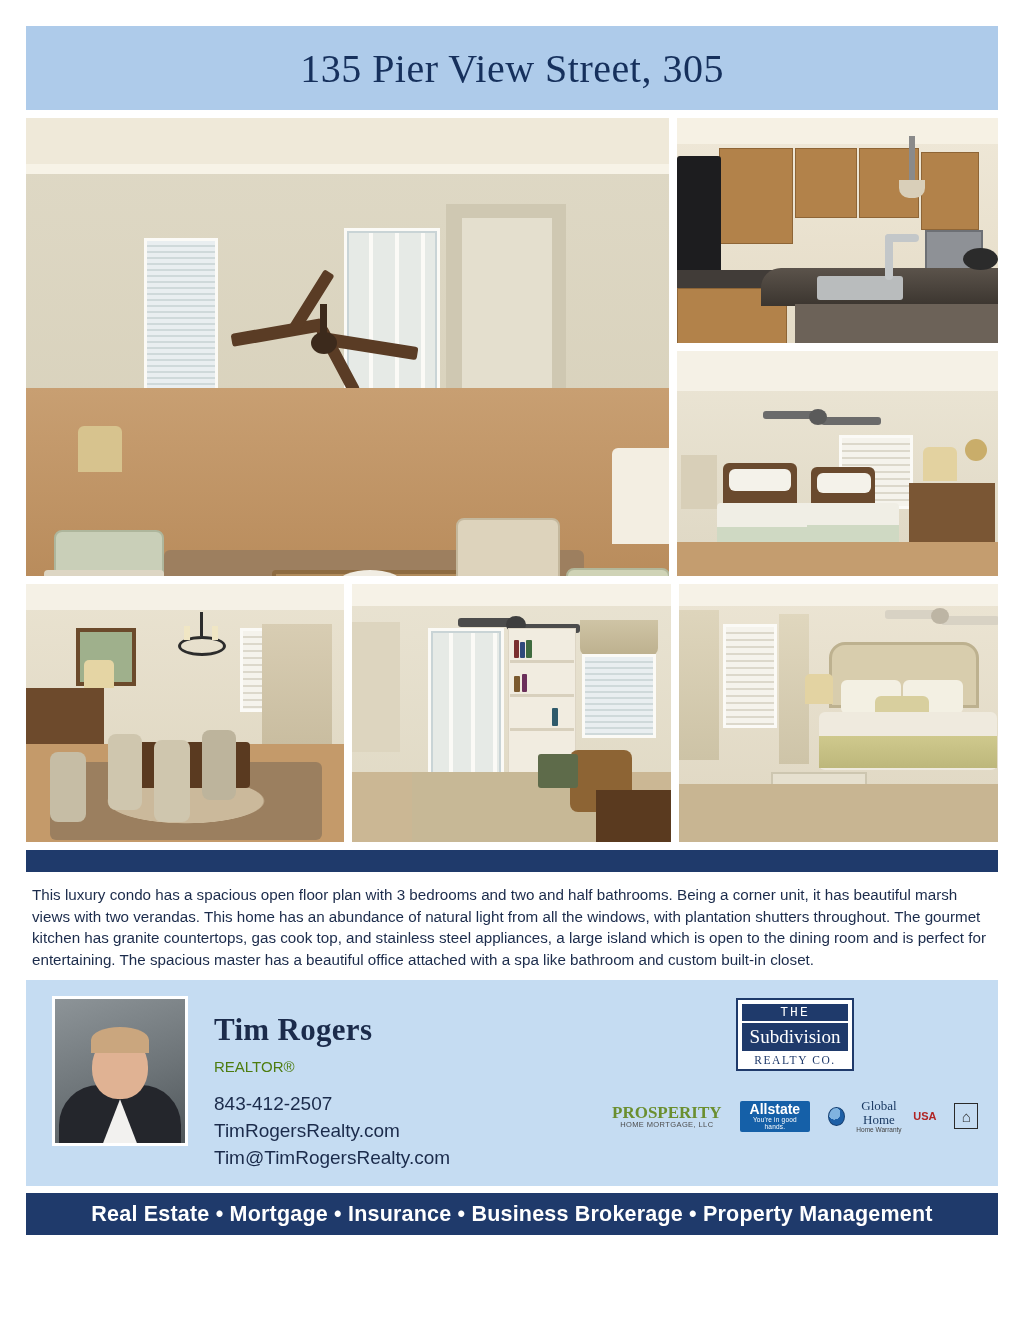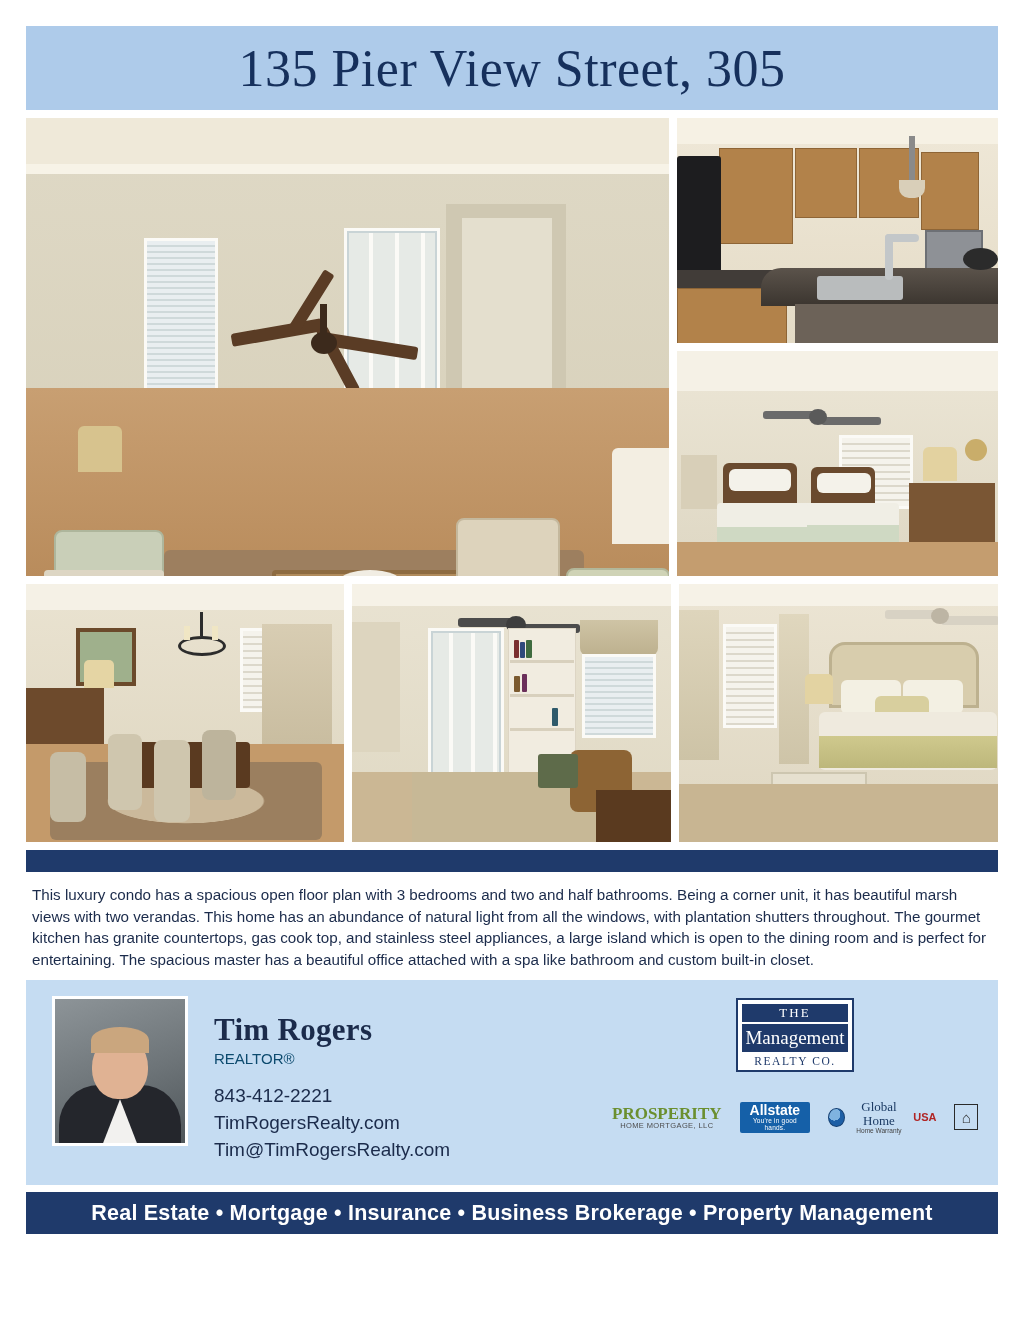--- a/index.html
+++ b/index.html
@@ -22,21 +22,21 @@
 
   
   .header {
     background: #aecbea;
     height: 84px;
     display: flex; align-items: center; justify-content: center;
     margin: 0 0 8px 0;
   }
   .header-title {
     font-family: "Liberation Serif", serif;
-    font-size: 52px;
+    font-size: 40px;
     letter-spacing: 0.5px;
     color: #16305c;
     font-weight: 400;
   }
 
   
   .photos { display: flex; flex-direction: column; gap: 8px; }
   .row-top { display: flex; gap: 8px; height: 458px; }
   .row-bottom { display: flex; gap: 8px; height: 258px; }
   .photo {
@@ -135,34 +135,34 @@
   .hs-hair {
     position: absolute; left: 50%; bottom: 90px; transform: translateX(-50%);
     width: 58px; height: 26px; background: #caa67e; border-radius: 50% 50% 0 0;
   }
   .agent-info { padding-left: 26px; padding-top: 16px; }
   .agent-name {
     font-family: "Liberation Serif", serif;
     font-size: 31px; font-weight: bold; color: #1b2b4b;
     letter-spacing: 0.3px;
   }
-  .agent-role { font-size: 15px; margin-top: 2px; color: #0c4a6e; }
+  .agent-role { font-size: 15px; margin-top: 10px; color: #4d7c0f; }
   .agent-contact { margin-top: 16px; font-size: 19px; line-height: 1.42; color: #1b2b4b; }
 
   .agent-right {
     flex: 1; display: flex; flex-direction: column; align-items: center;
     padding-top: 2px;
   }
   .brand-logo {
     width: 118px; border: 2px solid #1f3a6b; background: #ffffff;
     text-align: center; padding: 2px 0 3px 0;
   }
   .brand-the {
     background: #1f3a6b; color: #fff; font-size: 13px; letter-spacing: 2px;
-    font-family: Liberation Serif, serif; padding: 1px 0; margin: 2px 4px 0 4px;
+    font-family: Liberation Mono, monospace; padding: 1px 0; margin: 2px 4px 0 4px;
   }
   .brand-main {
     background: #1f3a6b; color: #fff; font-family: "Liberation Serif", serif;
     font-size: 19px; padding: 3px 0; margin: 2px 4px; white-space: nowrap;
   }
   .brand-sub {
     color: #1f3a6b; font-family: "Liberation Serif", serif;
     font-size: 11.5px; letter-spacing: 1.6px; padding-top: 1px;
   }
   .tagline {
@@ -419,31 +419,31 @@
         <div class="hs-bg"></div>
         <div class="hs-suit"></div>
         <div class="hs-head"></div>
         <div class="hs-hair"></div>
         <div class="hs-shirt"></div>
       </div>
       <div class="agent-info">
         <div class="agent-name">Tim Rogers</div>
         <div class="agent-role">REALTOR®</div>
         <div class="agent-contact">
-          <div>843-412-2221</div>
+          <div>843-412-2507</div>
           <div>TimRogersRealty.com</div>
           <div>Tim@TimRogersRealty.com</div>
         </div>
       </div>
     </div>
 
     <div class="agent-right">
       <div class="brand-logo">
         <div class="brand-the">THE</div>
-        <div class="brand-main">Management</div>
+        <div class="brand-main">Subdivision</div>
         <div class="brand-sub">REALTY CO.</div>
       </div>
       <div class="tagline">
       </div>
       <div class="partners">
         <div class="partner pr-prosperity">
           <span>PROSPERITY</span>
           <small>HOME MORTGAGE, LLC</small>
         </div>
         <div class="partner">

